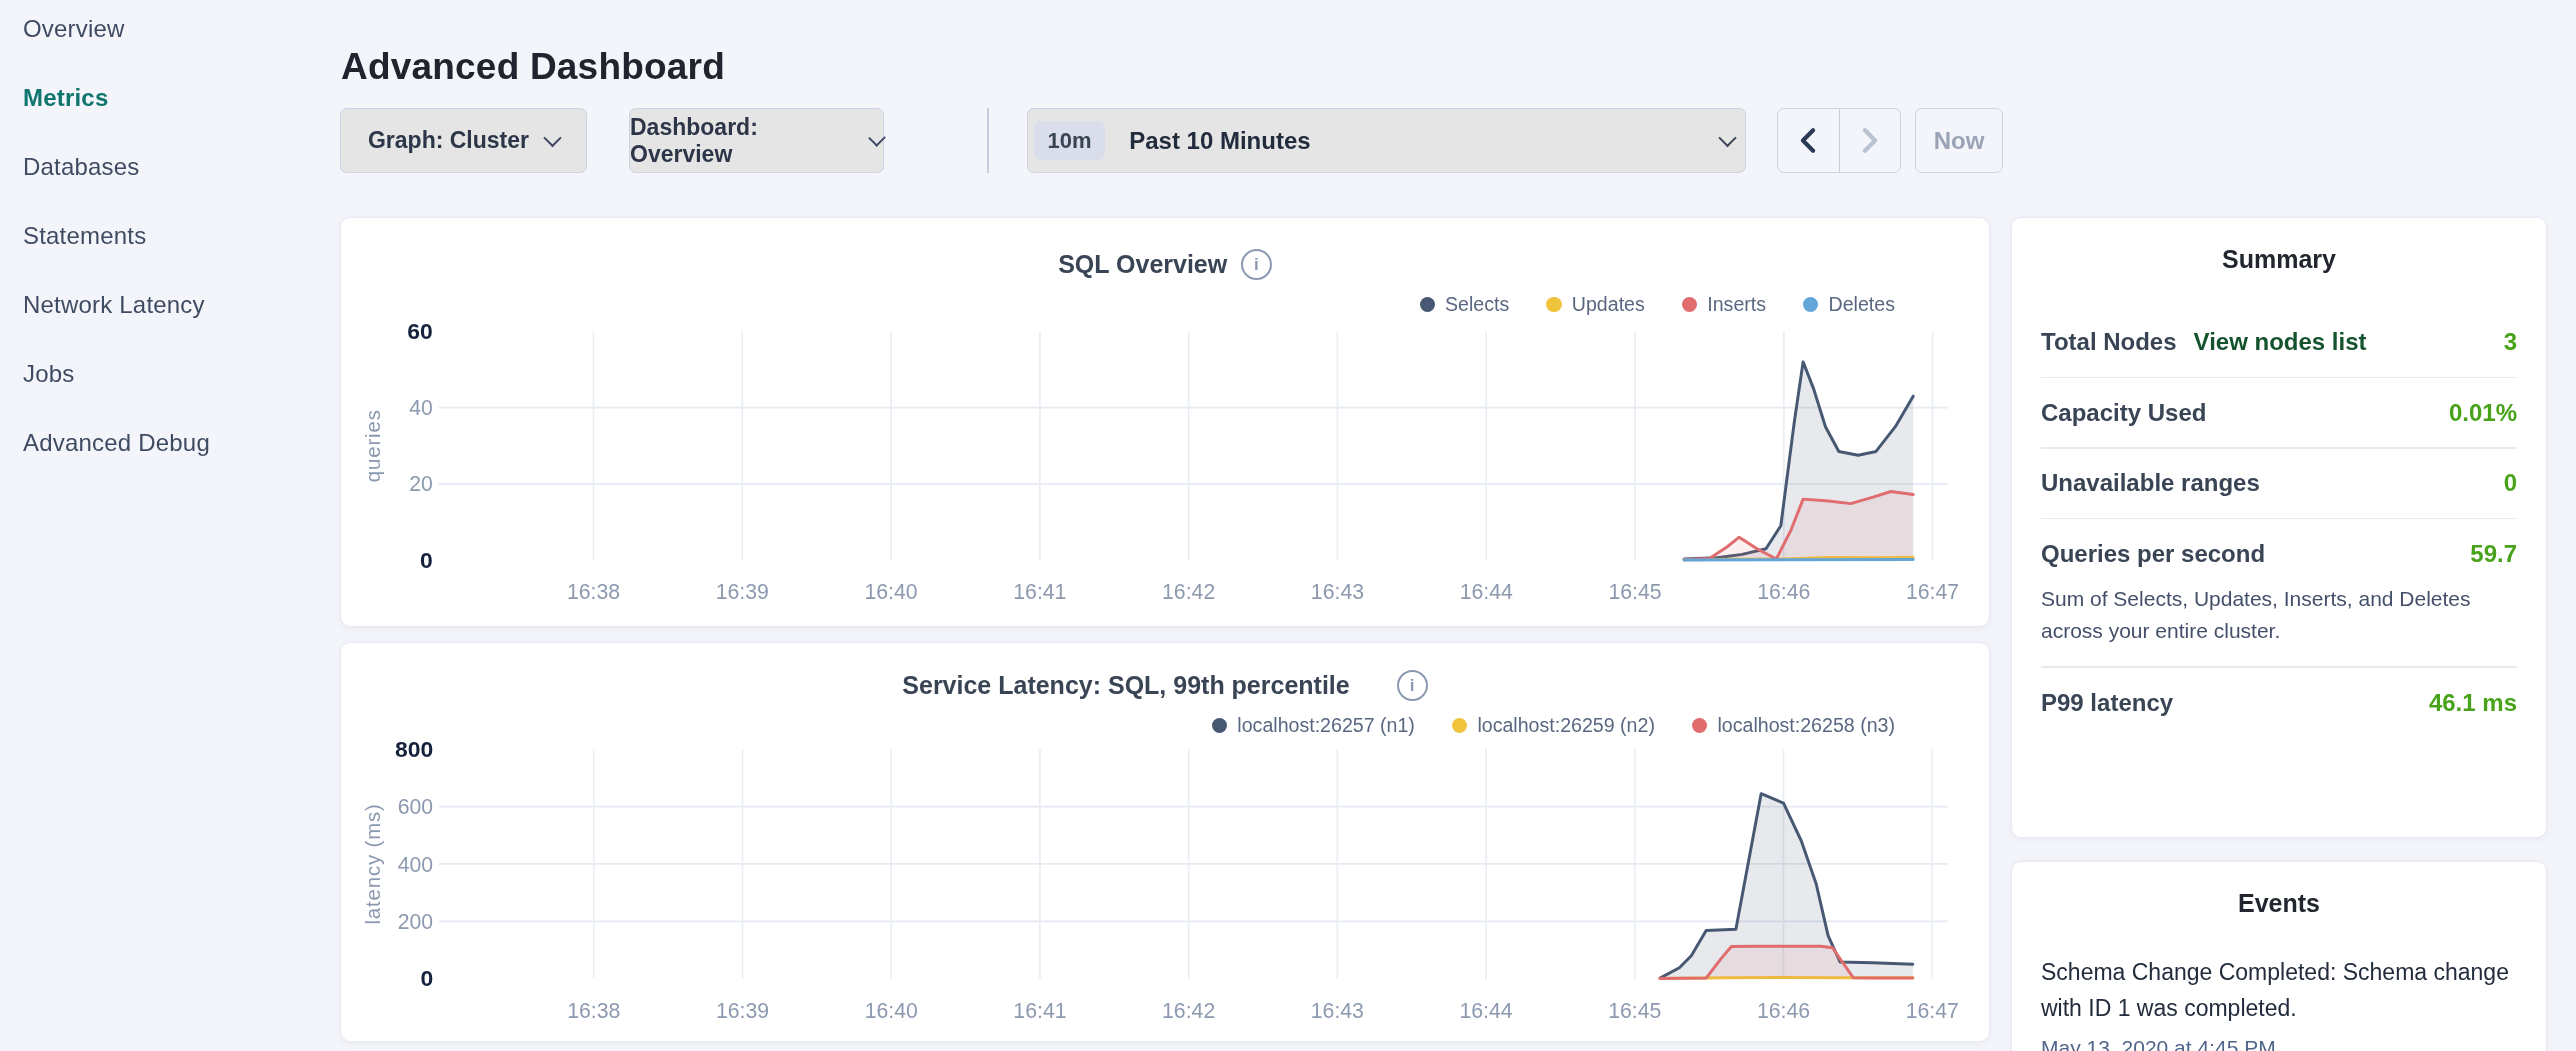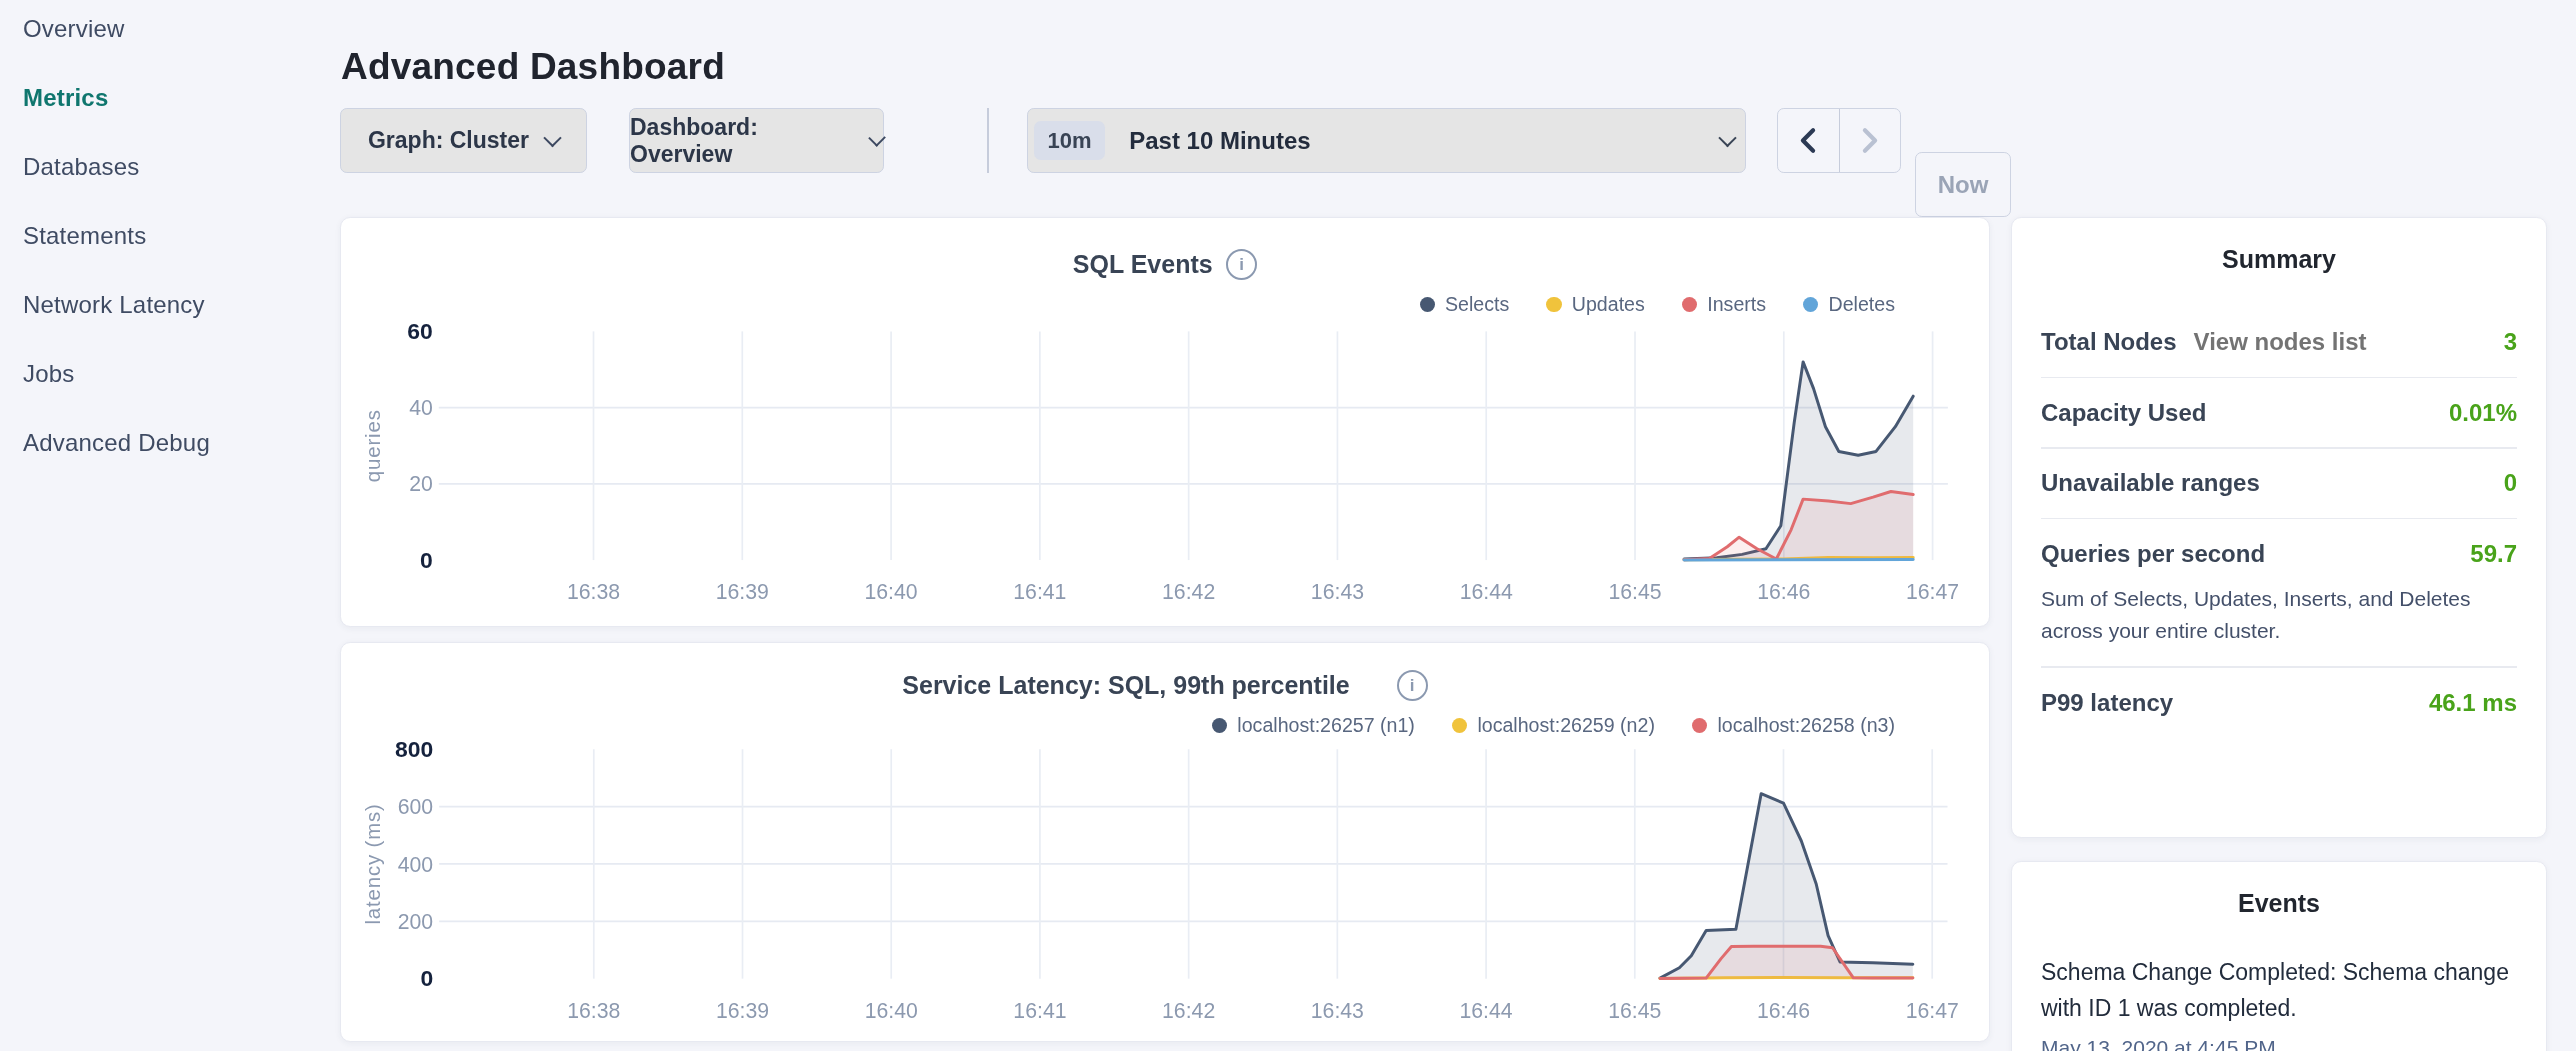--- a/index.html
+++ b/index.html
@@ -32,21 +32,21 @@
   .vdivider{position:absolute;left:987px;top:108px;width:1.7px;height:65px;background:#c6ccdb;}
   .timesel{left:1027px;width:719px;justify-content:flex-start;padding:0 6px;}
   .time-badge{
     background:#d9deea;border-radius:6.8px;padding:6.8px 13.6px;font-size:22px;font-weight:700;color:#394455;margin-right:24px;
   }
   .time-label{font-size:24px;font-weight:700;color:#232c3d;flex:1;text-align:left;}
   .timesel .chev{margin-left:0;margin-right:5.1px;border-color:#394455;}
   .arrow-group{left:1777px;width:124px;background:transparent;padding:0;overflow:hidden;}
   .arrow-btn{width:50%;height:100%;display:flex;align-items:center;justify-content:center;}
   .arrow-btn + .arrow-btn{border-left:1.7px solid #c6ccdb;}
-  .now-btn{left:1915px;width:96px;background:transparent;margin-top:44px;}
+  .now-btn{left:1915px;width:88px;background:transparent;}
   .now-label{font-size:24px;font-weight:700;color:#9aa4b6;}
   
   .card{position:absolute;background:#fff;border:1.7px solid #e7e9f1;border-radius:10.2px;
         box-shadow:0 1.7px 6.8px rgba(40,50,80,.05);box-sizing:border-box;}
   .card-chart1{left:340px;top:217px;width:1650px;height:410px;}
   .card-chart2{left:340px;top:642px;width:1650px;height:400px;}
   .card-summary{left:2011px;top:217px;width:536px;height:621px;overflow:hidden;}
   .card-events{left:2011px;top:861px;width:536px;height:323px;overflow:hidden;}
   
   .chart-title-row{position:absolute;left:0;right:0;display:flex;align-items:center;justify-content:center;gap:13.6px;}
@@ -61,21 +61,21 @@
   .card-chart2 .legend{top:71px;}
   .legend-item{display:flex;align-items:center;gap:10.2px;}
   .legend-dot{width:15.3px;height:15.3px;border-radius:50%;display:inline-block;}
   .legend-label{font-size:19.6px;color:#596780;}
   .chart-svg{position:absolute;left:0;top:0;}
   
   .panel-title{font-size:25px;font-weight:700;color:#21262f;text-align:center;margin-top:27px;}
   .sum-body{padding:0 29px;margin-top:34px;}
   .sum-row{display:flex;align-items:baseline;padding:20.4px 0;}
   .sum-label{font-size:24px;font-weight:700;color:#394455;}
-  .sum-link{font-size:24px;font-weight:700;color:#737373;margin-left:17px;cursor:pointer;}
+  .sum-link{font-size:24px;font-weight:700;color:#14532d;margin-left:17px;cursor:pointer;}
   .sum-value{margin-left:auto;font-size:24px;font-weight:700;color:#49a31a;}
   .sum-sub{font-size:21px;color:#44506a;line-height:1.5;padding:0 0 20.4px 0;margin-top:-5.1px;}
   .sum-div{height:1.7px;background:#e8eaf0;}
   
   .events-body{padding:0 29px;margin-top:37px;}
   .event-msg{font-size:23px;color:#222c3c;line-height:1.55;}
   .event-time{font-size:21px;color:#51658a;margin-top:10.2px;}
 </style>
 </head>
 <body>
@@ -117,21 +117,21 @@
       <polyline points="7,5 19,17 7,29" fill="none" stroke="#b9c1d2" stroke-width="5" stroke-linecap="round" stroke-linejoin="round"></polyline>
     </svg>
   </div>
 </div>
 <div class="ctrl now-btn">
   <span class="now-label">Now</span>
 </div>
 
 <div class="card card-chart1">
   <div class="chart-title-row">
-    <span class="chart-title">SQL Events</span>
+    <span class="chart-title">SQL Overview</span>
     <span class="info-icon"></span>
   </div>
   <div class="legend">
     <span class="legend-item">
       <span class="legend-dot" style="background: rgb(71, 88, 114);"></span>
       <span class="legend-label">Selects</span>
     </span>
     <span class="legend-item">
       <span class="legend-dot" style="background: rgb(240, 195, 60);"></span>
       <span class="legend-label">Updates</span>

